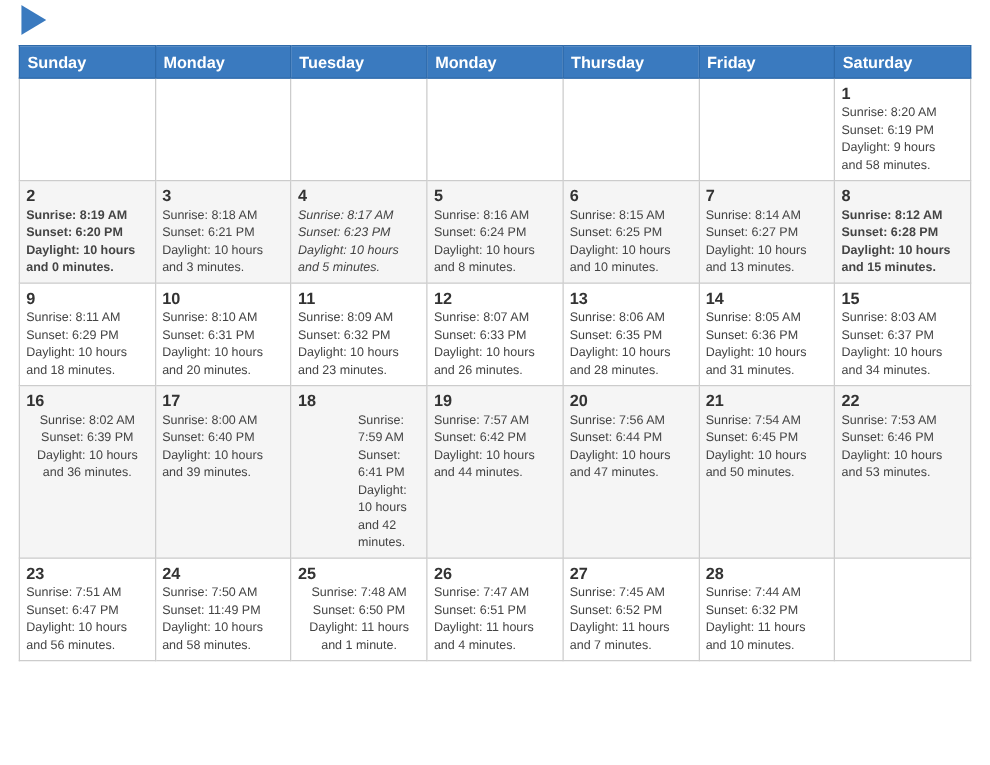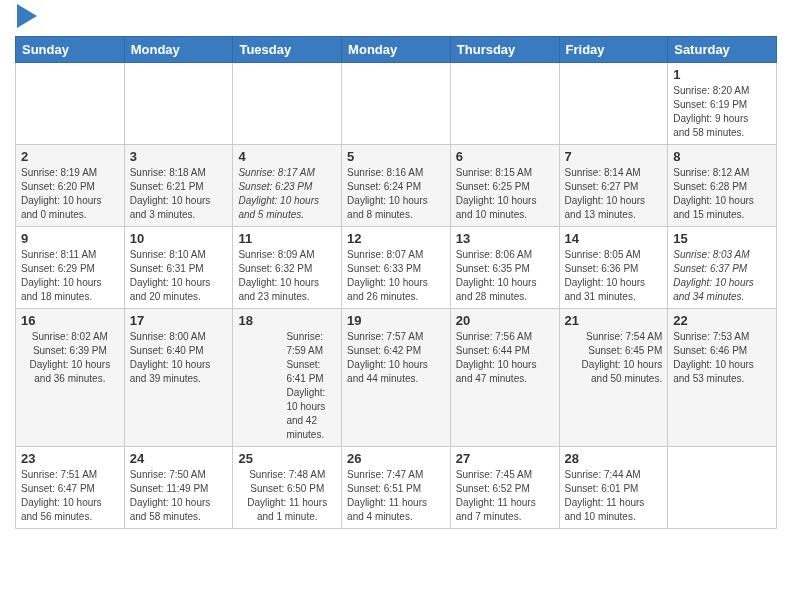--- a/index.html
+++ b/index.html
@@ -145,21 +145,21 @@
             <span class="day-number">1</span>
             <div class="day-info" style="white-space: pre-line;">Sunrise: 8:20 AM
 Sunset: 6:19 PM
 Daylight: 9 hours
 and 58 minutes.</div>
           </td>
         </tr>
         <tr>
           <td>
             <span class="day-number">2</span>
-            <div class="day-info" style="white-space: pre-line;">Sunrise: 8:19 AM
+            <div class="day-info" style="white-space: pre-line; font-weight: bold;">Sunrise: 8:19 AM
 Sunset: 6:20 PM
 Daylight: 10 hours
 and 0 minutes.</div>
           </td>
           <td>
             <span class="day-number">3</span>
             <div class="day-info" style="white-space: pre-line;">Sunrise: 8:18 AM
 Sunset: 6:21 PM
 Daylight: 10 hours
 and 3 minutes.</div>
@@ -187,21 +187,21 @@
           </td>
           <td>
             <span class="day-number">7</span>
             <div class="day-info" style="white-space: pre-line;">Sunrise: 8:14 AM
 Sunset: 6:27 PM
 Daylight: 10 hours
 and 13 minutes.</div>
           </td>
           <td>
             <span class="day-number">8</span>
-            <div class="day-info" style="white-space: pre-line;">Sunrise: 8:12 AM
+            <div class="day-info" style="white-space: pre-line; font-weight: bold;">Sunrise: 8:12 AM
 Sunset: 6:28 PM
 Daylight: 10 hours
 and 15 minutes.</div>
           </td>
         </tr>
         <tr>
           <td>
             <span class="day-number">9</span>
             <div class="day-info" style="white-space: pre-line;">Sunrise: 8:11 AM
 Sunset: 6:29 PM
@@ -238,21 +238,21 @@
           </td>
           <td>
             <span class="day-number">14</span>
             <div class="day-info" style="white-space: pre-line;">Sunrise: 8:05 AM
 Sunset: 6:36 PM
 Daylight: 10 hours
 and 31 minutes.</div>
           </td>
           <td>
             <span class="day-number">15</span>
-            <div class="day-info" style="white-space: pre-line; font-style: italic;">Sunrise: 8:03 AM
+            <div class="day-info" style="white-space: pre-line;">Sunrise: 8:03 AM
 Sunset: 6:37 PM
 Daylight: 10 hours
 and 34 minutes.</div>
           </td>
         </tr>
         <tr>
           <td>
             <span class="day-number">16</span>
             <div class="day-info" style="white-space: pre-line; text-align: center;">Sunrise: 8:02 AM
 Sunset: 6:39 PM
@@ -282,21 +282,21 @@
           </td>
           <td>
             <span class="day-number">20</span>
             <div class="day-info" style="white-space: pre-line;">Sunrise: 7:56 AM
 Sunset: 6:44 PM
 Daylight: 10 hours
 and 47 minutes.</div>
           </td>
           <td>
             <span class="day-number">21</span>
-            <div class="day-info" style="white-space: pre-line; text-align: right;">Sunrise: 7:54 AM
+            <div class="day-info" style="white-space: pre-line;">Sunrise: 7:54 AM
 Sunset: 6:45 PM
 Daylight: 10 hours
 and 50 minutes.</div>
           </td>
           <td>
             <span class="day-number">22</span>
             <div class="day-info" style="white-space: pre-line;">Sunrise: 7:53 AM
 Sunset: 6:46 PM
 Daylight: 10 hours
 and 53 minutes.</div>
@@ -334,21 +334,21 @@
           <td>
             <span class="day-number">27</span>
             <div class="day-info" style="white-space: pre-line;">Sunrise: 7:45 AM
 Sunset: 6:52 PM
 Daylight: 11 hours
 and 7 minutes.</div>
           </td>
           <td>
             <span class="day-number">28</span>
             <div class="day-info" style="white-space: pre-line;">Sunrise: 7:44 AM
-Sunset: 6:01 PM
+Sunset: 6:32 PM
 Daylight: 11 hours
 and 10 minutes.</div>
           </td>
           <td class="empty-cell"></td>
         </tr>
       </tbody>
   </table>
 </div>
 
 </body></html>

